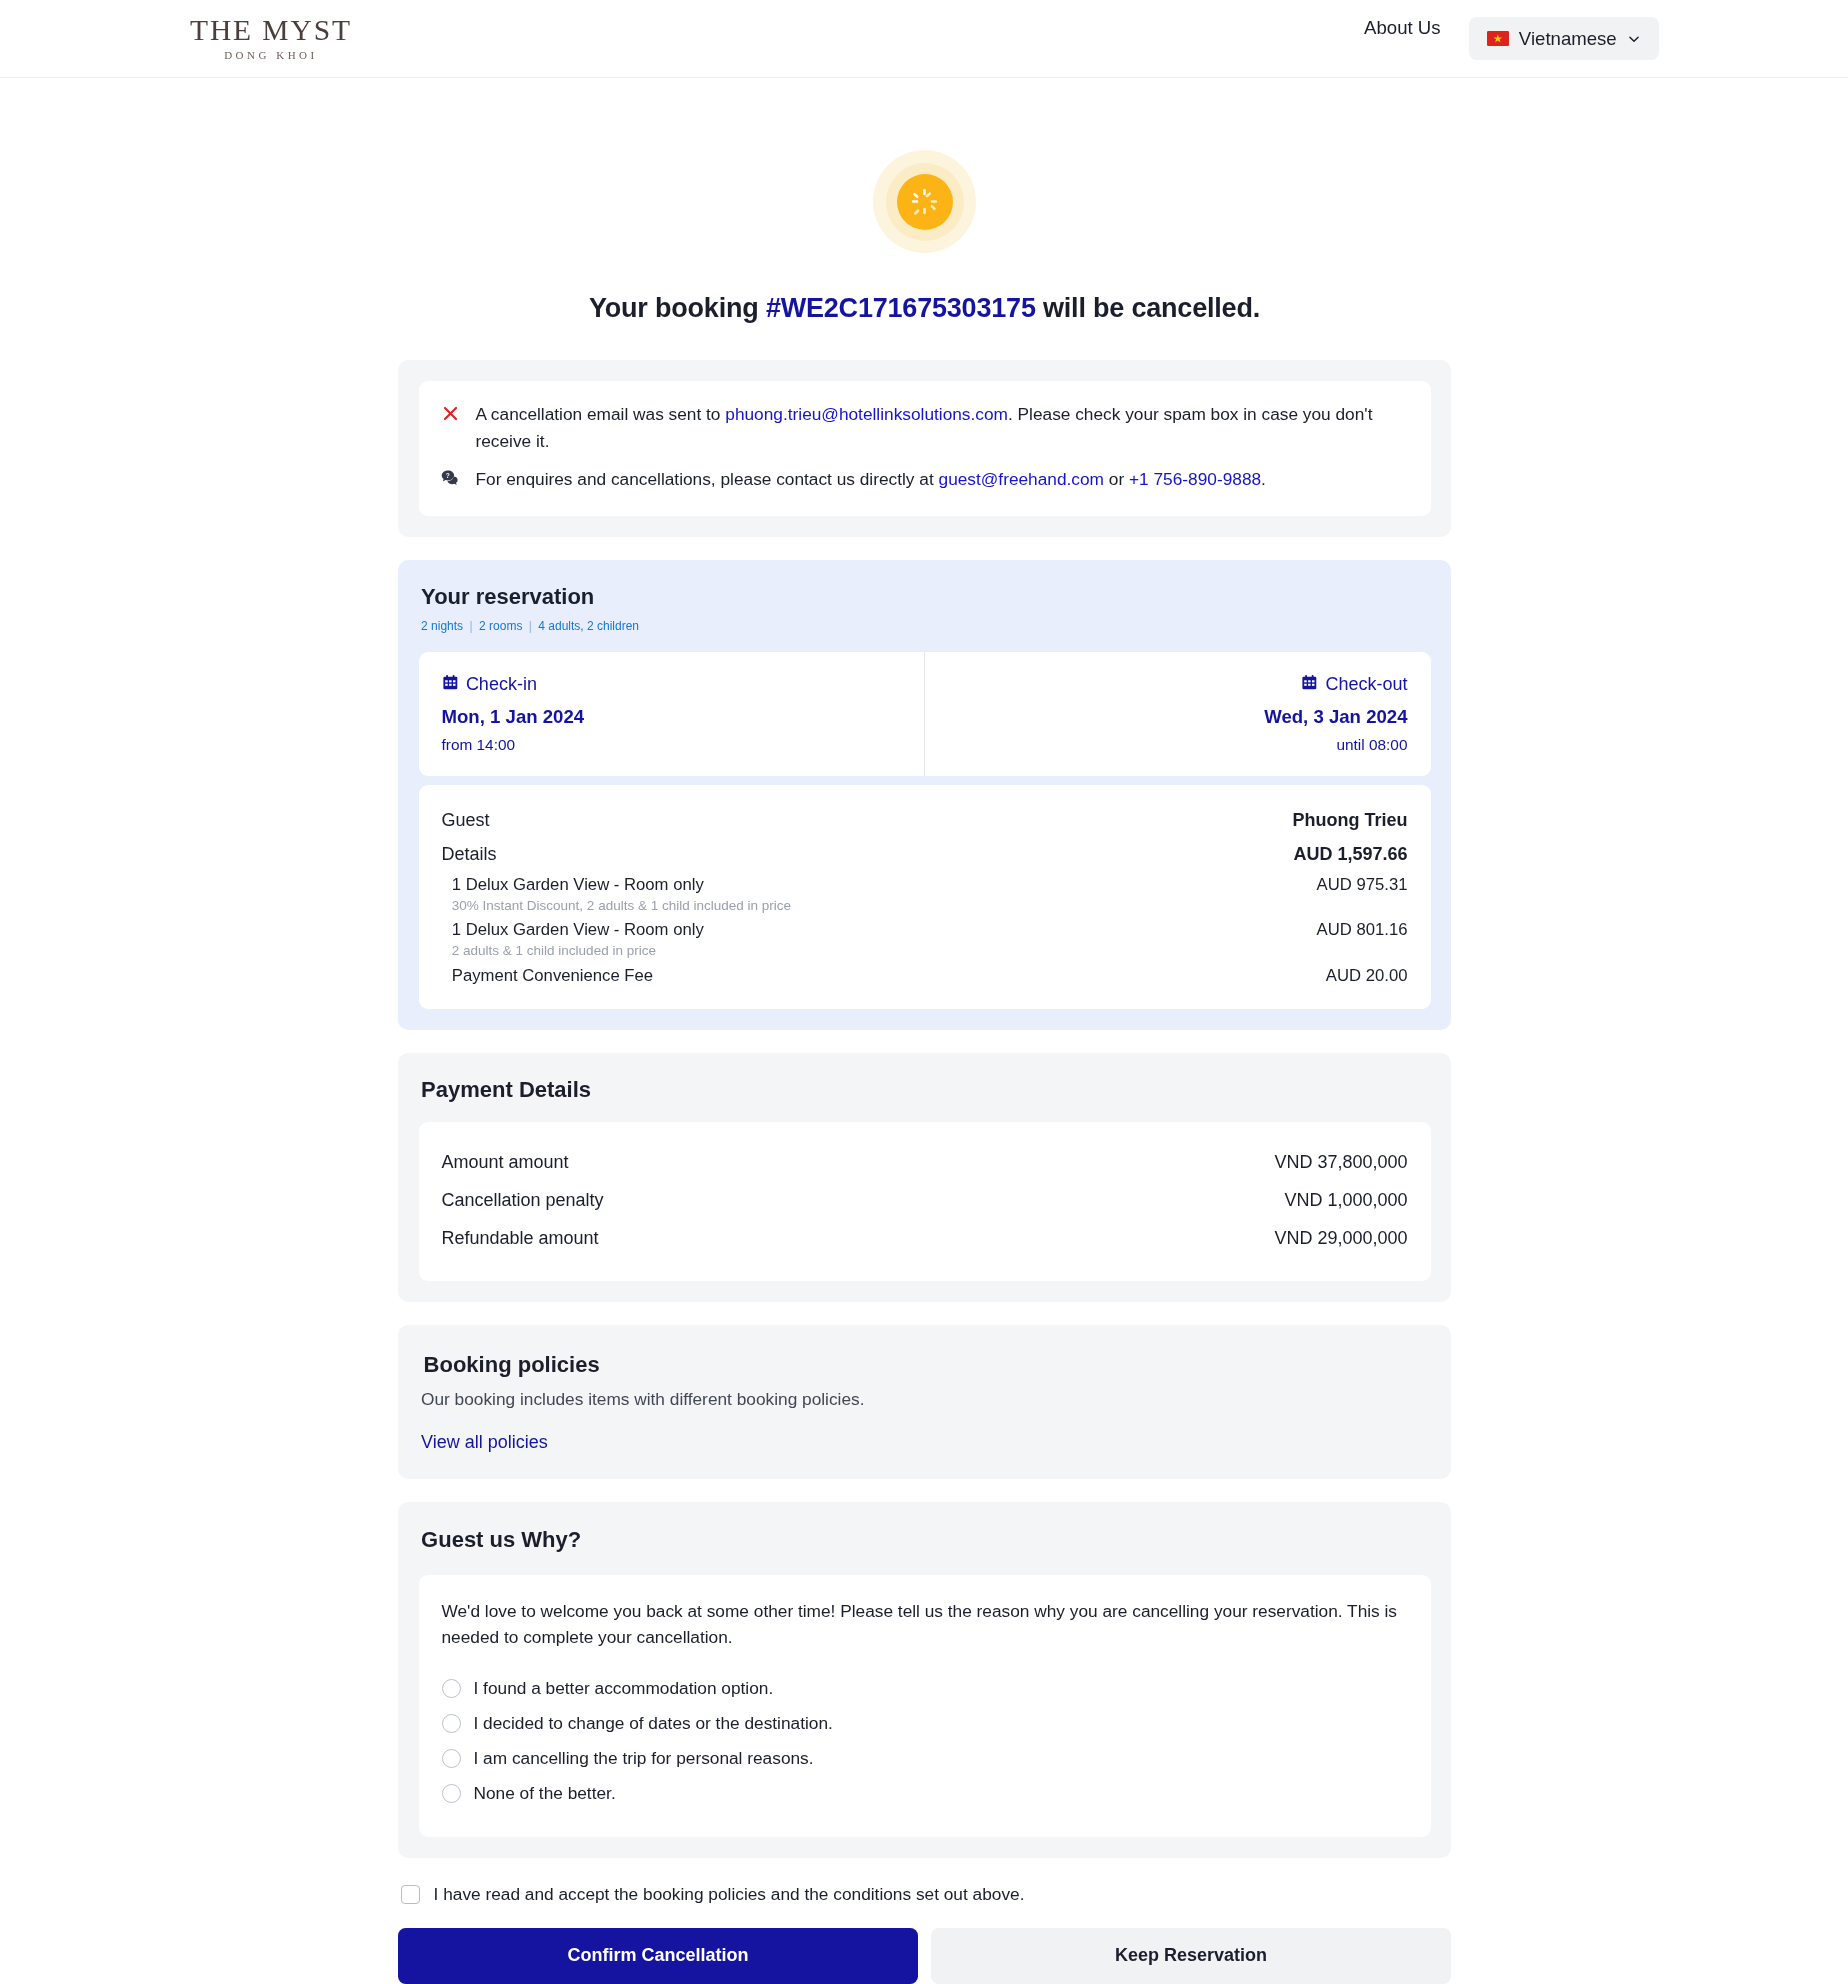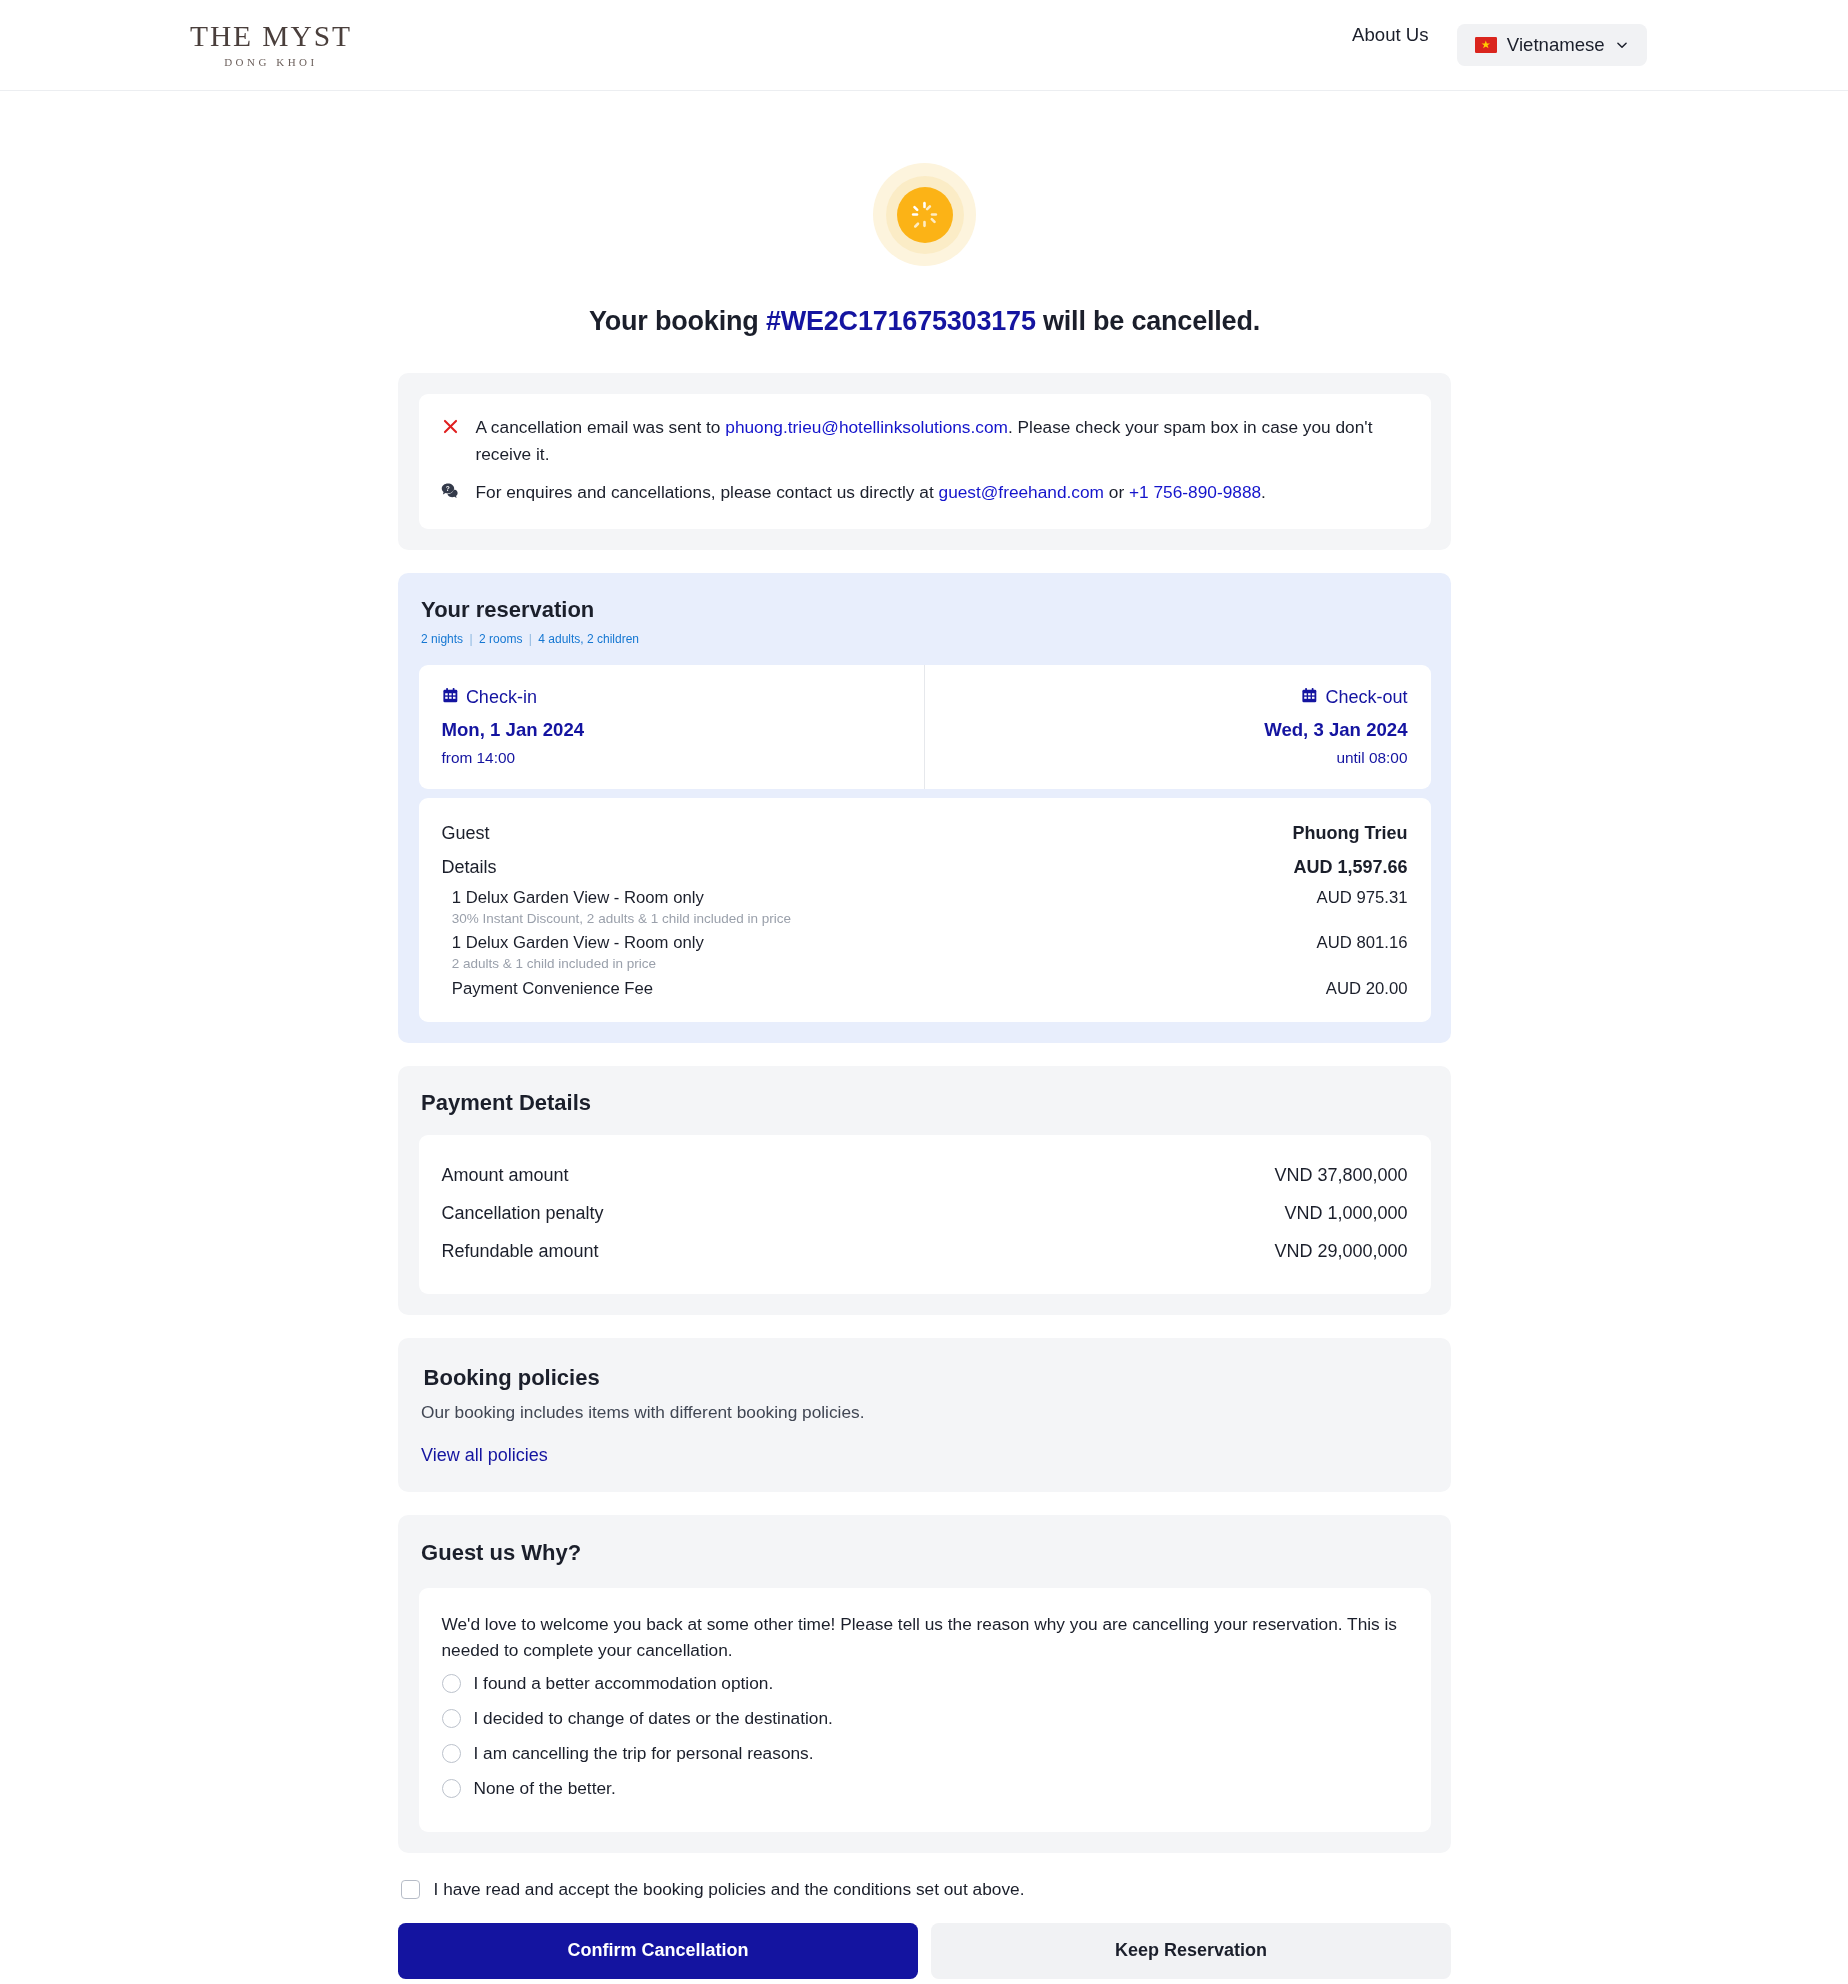--- a/index.html
+++ b/index.html
@@ -6,25 +6,25 @@
   html, body {
     width: 1849px;
     background: #ffffff;
     font-family: "Liberation Sans", sans-serif;
     -webkit-font-smoothing: antialiased;
   }
   body { width: 1849px; min-height: 1985px; position: relative; }
 
   
   .site-header {
-    height: 91px;
+    height: 78px;
     border-bottom: 1.3px solid #eceef1;
     display: flex;
     align-items: center;
-    padding: 0 12px 0 0;
+    padding: 0 0 0 0;
     background: #fff;
     position: relative;
   }
   .logo-wrap {
     margin-left: 190px;
     display: flex;
     flex-direction: column;
     align-items: center;
     line-height: 1;
   }
@@ -198,21 +198,21 @@
   .policies-sec { padding: 23px 23px 26px 23px; }
   .pol-desc { font-size: 17.3px; color: #414754; margin-top: 11.6px; }
   .pol-link {
     display: inline-block; margin-top: 22px;
     font-size: 18px; color: #1414a0; text-decoration: none;
   }
 
   
   .why-card { margin-top: 22px; padding: 23px 23px 26px 23px; }
   .why-intro { font-size: 17.3px; color: #1b1f2b; line-height: 1.55; }
-  .radio-list { margin-top: 2px; }
+  .radio-list { margin-top: 20px; }
   .radio-item {
     display: flex; align-items: center; gap: 13px;
     padding: 7px 0; cursor: pointer;
   }
   .radio-dot {
     width: 19px; height: 19px; border-radius: 50%;
     border: 1.3px solid #bcc2cc; background: #fff;
     flex: 0 0 19px;
   }
   .radio-label { font-size: 17.3px; color: #1b1f2b; }

